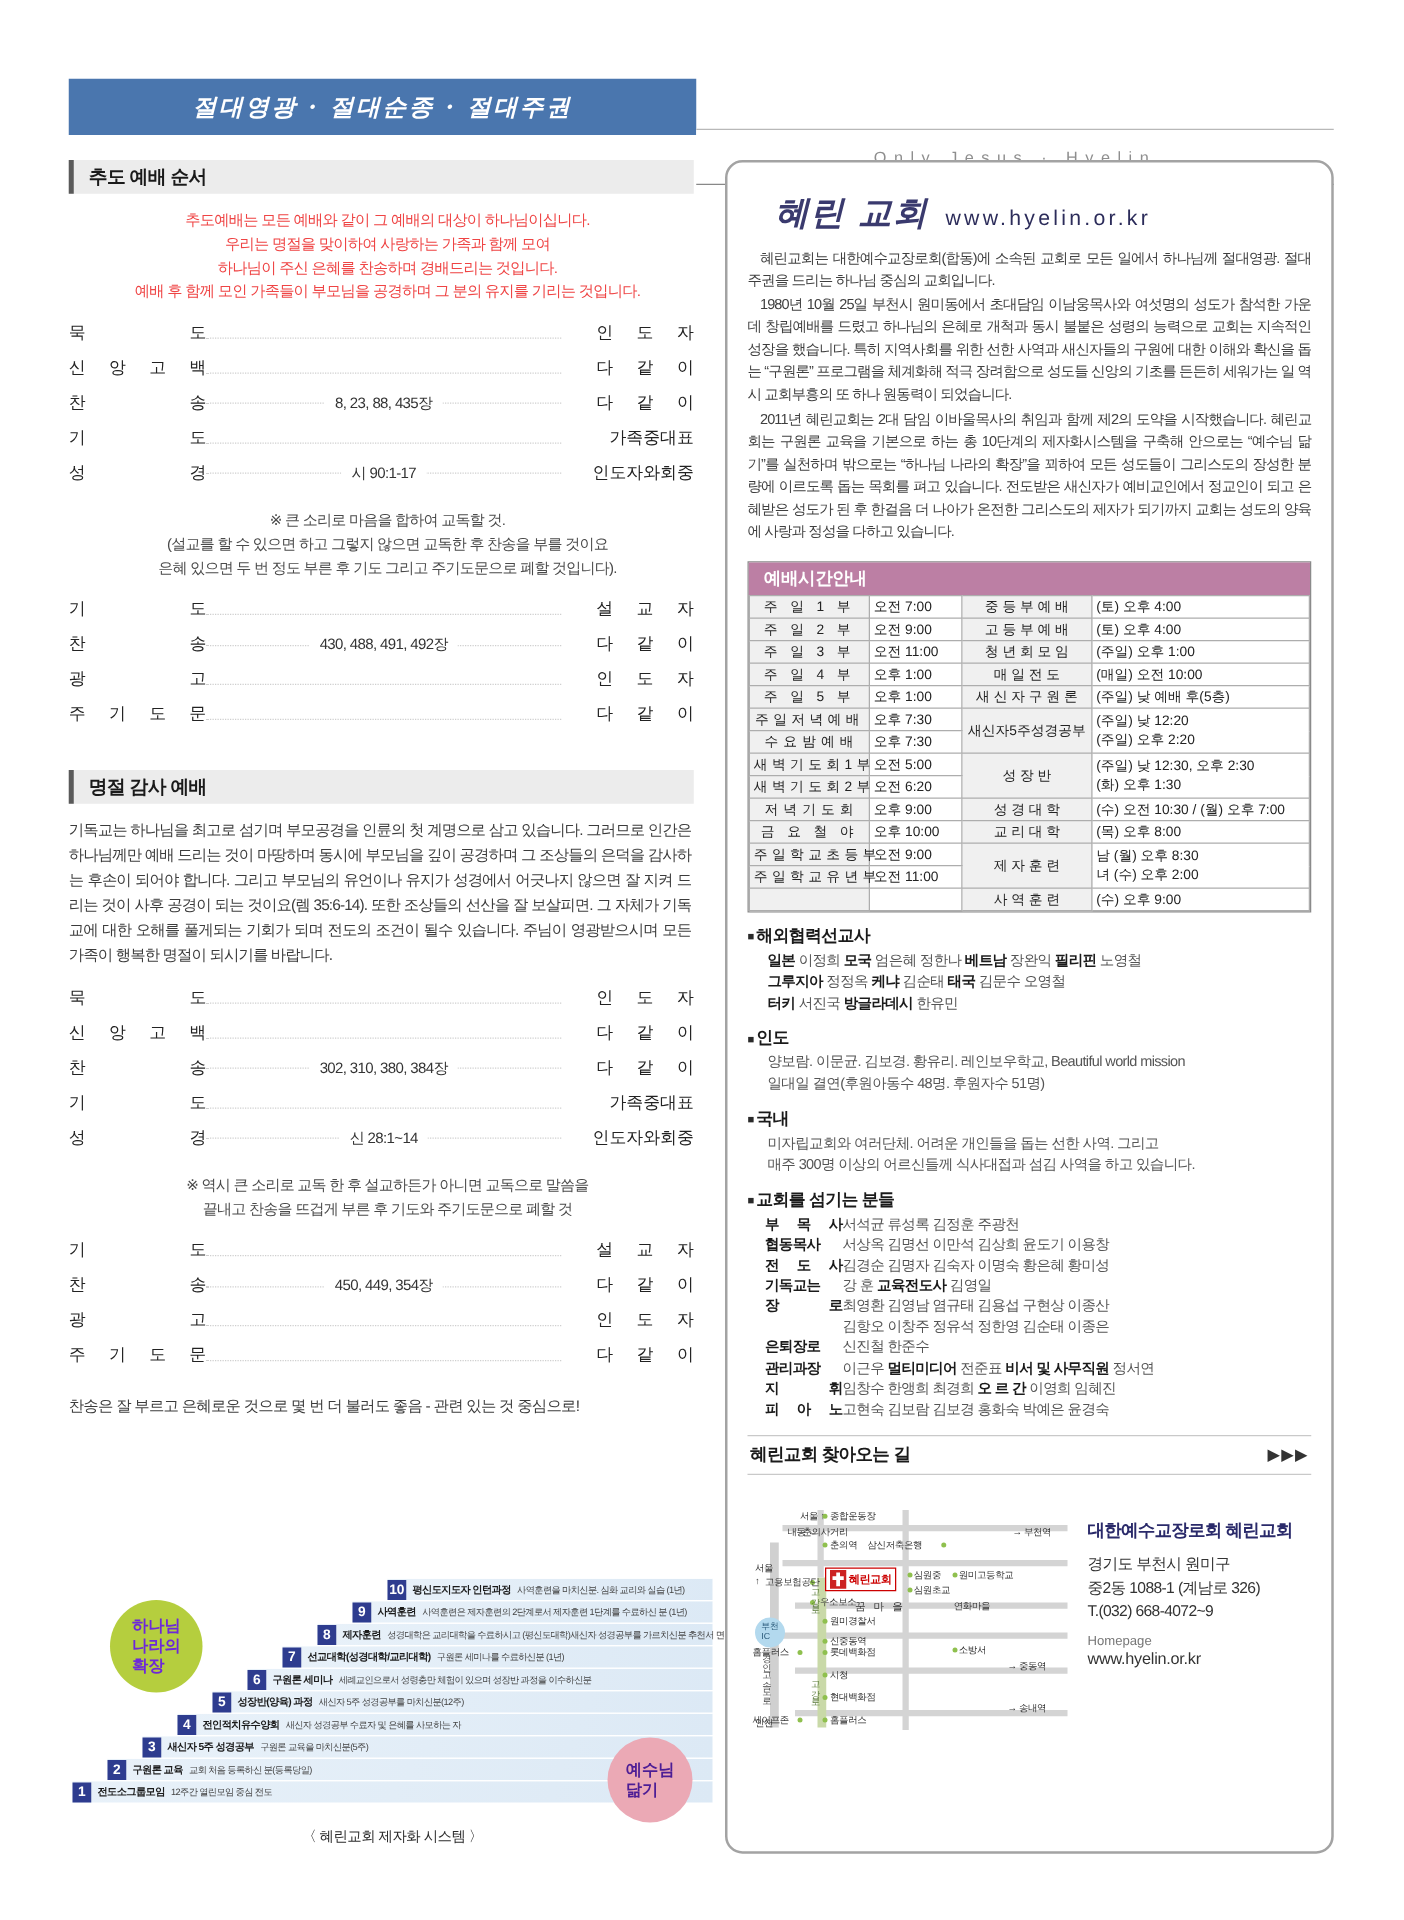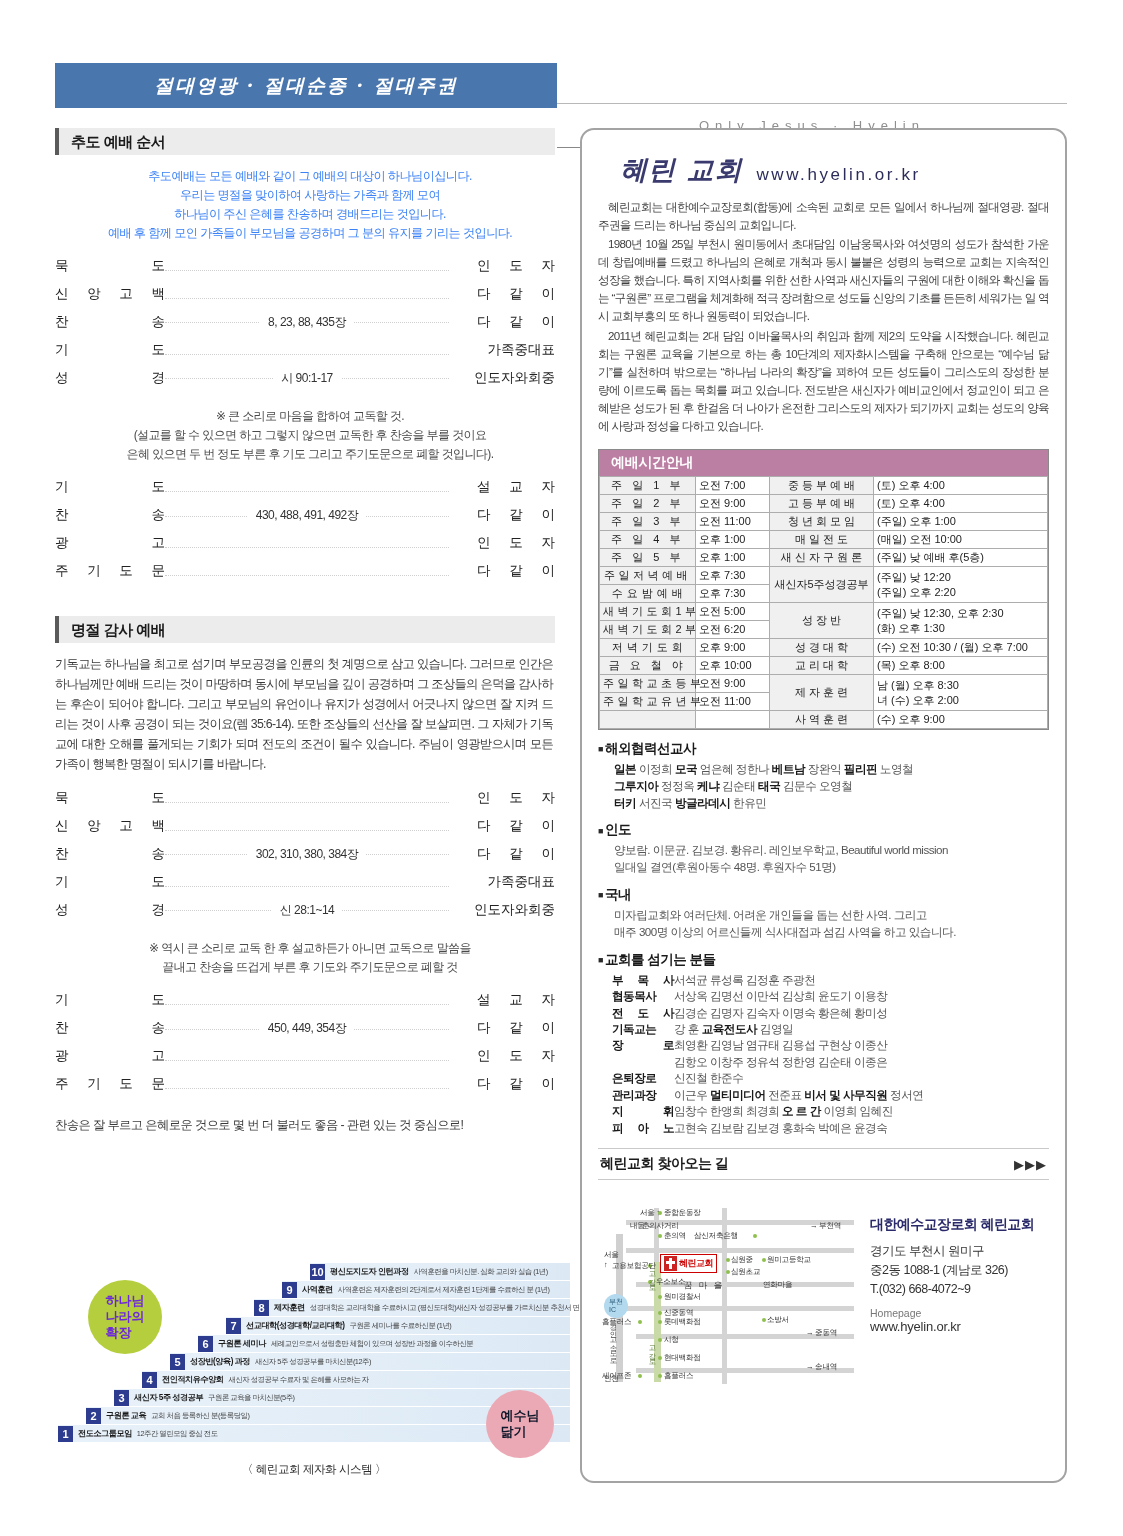--- a/index.html
+++ b/index.html
@@ -35,21 +35,21 @@
   
   .left-col { position: absolute; left: 55px; top: 128px; width: 510px; }
 
   .sec-title {
     background: #ececec; height: 27px; line-height: 27px;
     padding-left: 12px; font-size: 15px; font-weight: 700; color: #1a1a1a;
     border-left: 4px solid #5a5a5a; width: 500px; margin-bottom: 12px;
     letter-spacing: -0.5px;
   }
   .intro-center {
-    text-align: center; font-size: 12.2px; line-height: 1.55; color: #3b82f6;
+    text-align: center; font-size: 12.2px; line-height: 1.55; color: #ef4444;
     margin: 2px 0 14px 0; letter-spacing: -0.6px;
   }
   .body-para {
     font-size: 12.3px; line-height: 1.62; color: #3b3b3b; text-align: justify;
     letter-spacing: -0.7px; margin-bottom: 14px; width: 498px;
   }
 
   
   .order-list { width: 500px; margin-bottom: 10px; }
   .order-row {
@@ -99,21 +99,21 @@
   .stair .nm { font-size: 8.2px; font-weight: 700; color: #1a1a1a; margin-right: 5px; white-space: nowrap; letter-spacing: -0.5px;}
   .stair .ds { font-size: 7.4px; color: #444; white-space: nowrap; letter-spacing: -0.5px;}
   .circle-green {
     position: absolute; left: 30px; top: 18px; width: 74px; height: 74px; border-radius: 50%;
     background: #b5ce3e; color: #6d28d9; display: flex; flex-direction: column;
     align-items: center; justify-content: center; font-size: 13px; font-weight: 700;
     line-height: 1.25; z-index: 5;
   }
   .circle-pink {
     position: absolute; right: 16px; top: 128px; width: 68px; height: 68px; border-radius: 50%;
-    background: #eba9b5; color: #0f172a; display: flex; flex-direction: column;
+    background: #eba9b5; color: #4c1d95; display: flex; flex-direction: column;
     align-items: center; justify-content: center; font-size: 13px; font-weight: 700;
     line-height: 1.25; z-index: 5;
   }
   .stairs-caption {
     position: absolute; left: 0; top: 200px; width: 512px; text-align: center;
     font-size: 11.5px; color: #2a2a2a; letter-spacing: -0.4px;
   }
 
   
   .right-panel {

